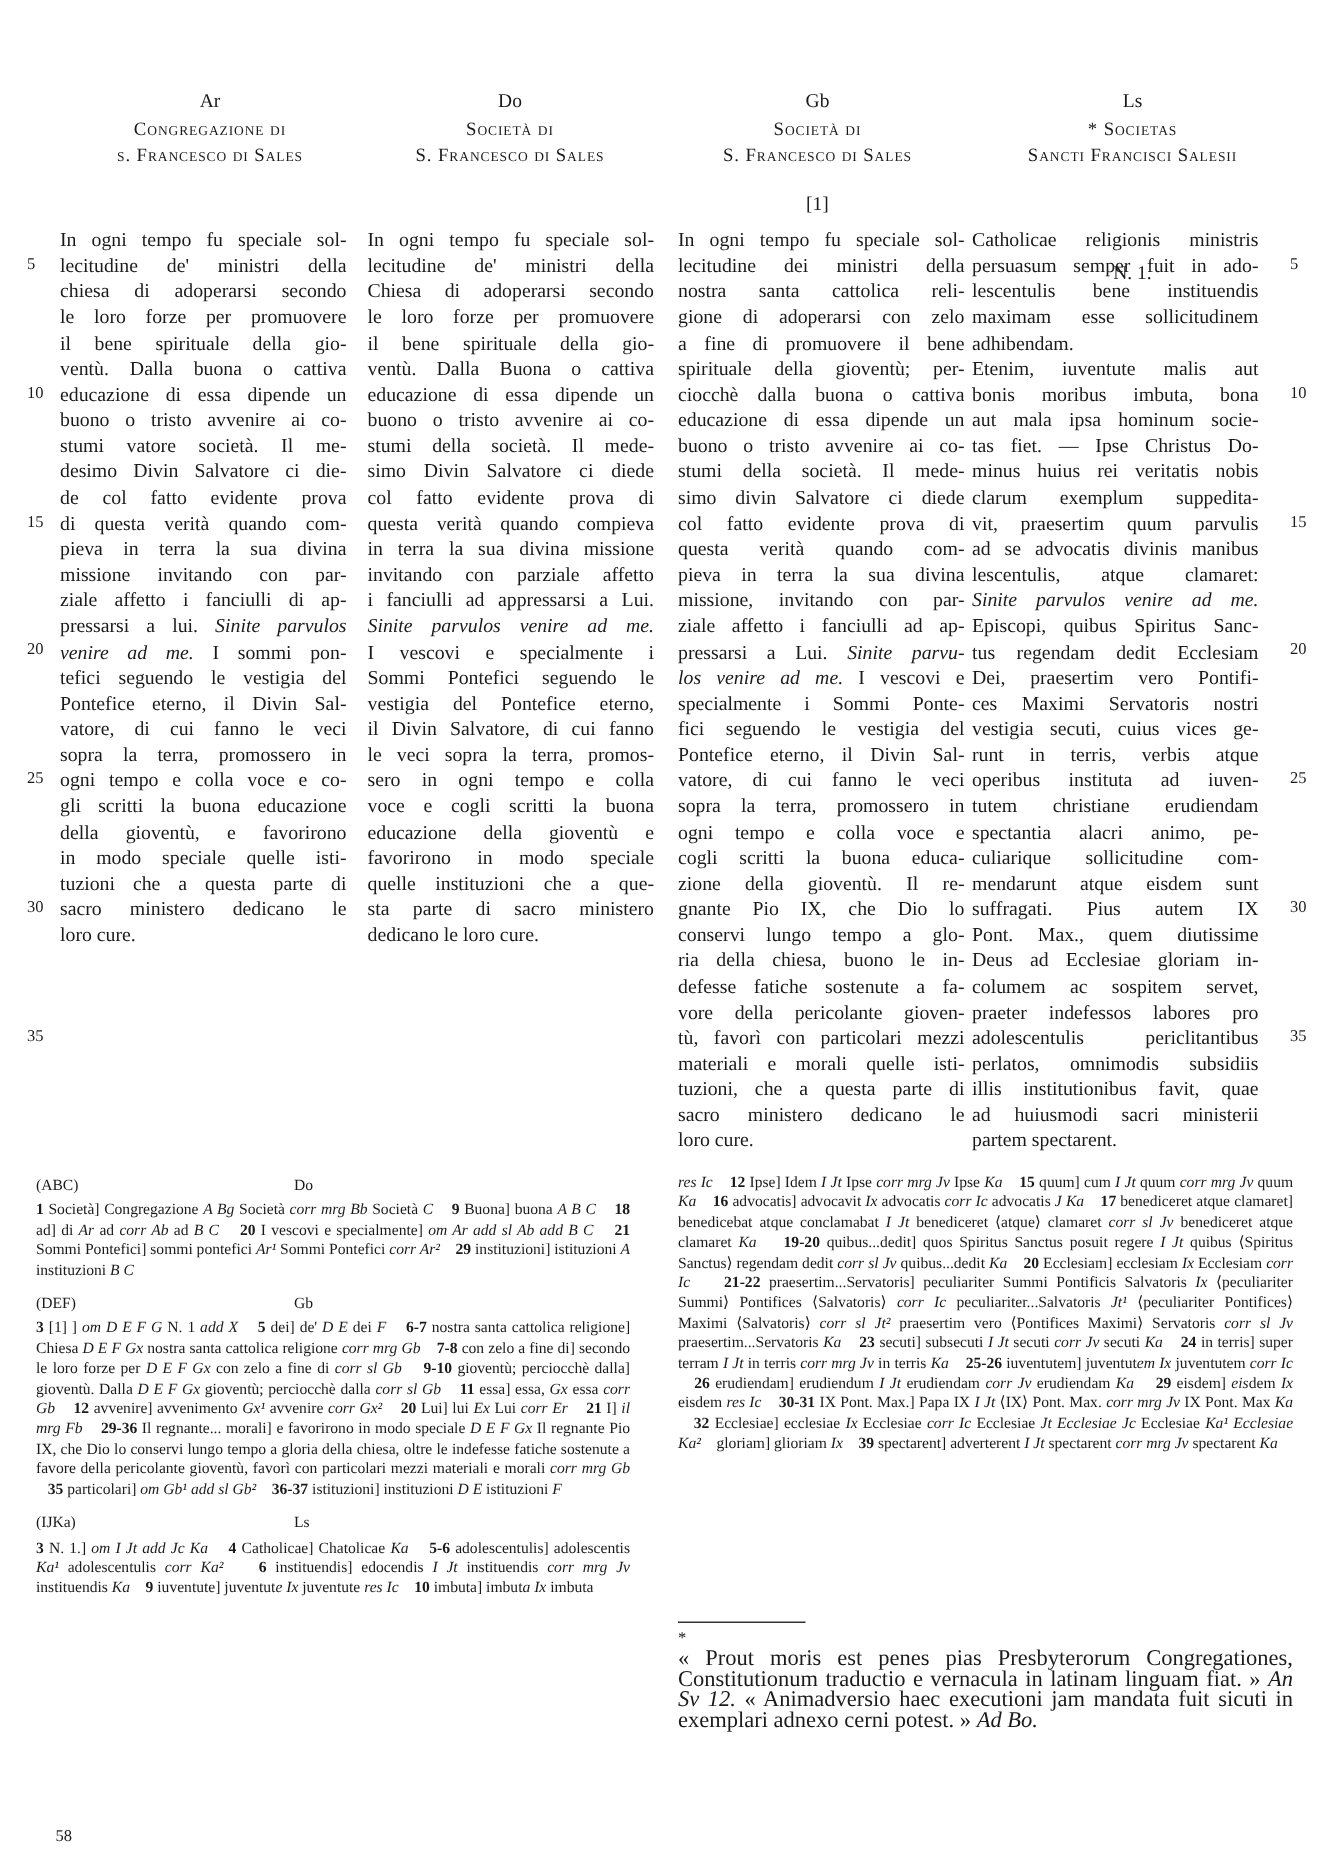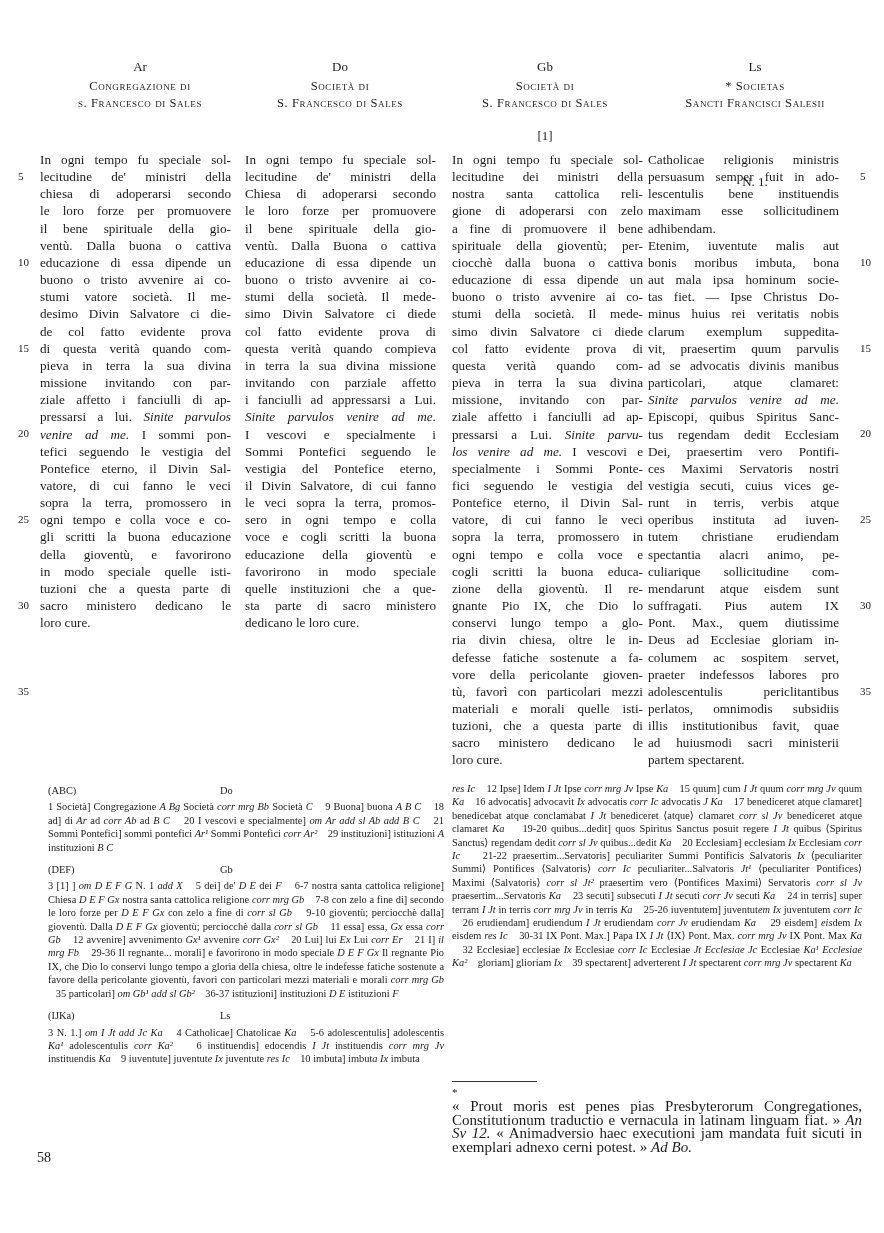--- a/index.html
+++ b/index.html
@@ -12,26 +12,26 @@
   .col { position:absolute; top:151px; font-size:13.2px; line-height:17.15px; text-align:justify; }
   .col .ln { display:block; text-align:justify; text-align-last:justify; white-space:nowrap; }
   .col .ln.last { text-align-last:left; }
   .lnum { position:absolute; font-size:11px; }
   .lnum-l { left:18px; }
   .lnum-r { left:860px; }
   .app { position:absolute; font-size:10.4px; line-height:13.4px; text-align:justify; }
   .app .hd { display:flex; margin-bottom:3px; margin-top:2px; }
   .app .hd span:first-child { width:172px; }
   .app p { margin:0 0 9px 0; }
-  .app b { font-weight:normal;margin-top:42px; }
+  .app b { font-weight:bold;margin-top:42px; }
   .app i { font-style:italic; }
   .rule { position:absolute; left:452px; top:1081px; width:85px; border-top:1px solid #333; }
   .star { position:absolute; left:452px; top:1086px; font-size:11px; }
   .fn { position:absolute; left:452px; top:1100px; width:410px; font-size:15px; line-height:13.6px; text-align:justify; }
-  .pageno { position:absolute; left:37px; top:1150px; font-size:14px; }
+  .pageno { position:absolute; left:37px; top:1218px; font-size:11px; }
 </style>
 </head>
 <body>
 
 <div class="hdr" style="left:50px;width:180px;">
   <div class="sig">Ar</div>
   <div class="sc">Congregazione di</div>
   <div class="sc">s. Francesco di Sales</div>
 </div>
 <div class="hdr" style="left:245px;width:190px;">
@@ -135,21 +135,21 @@
     <span class="ln">specialmente i Sommi Ponte-</span>
     <span class="ln">fici seguendo le vestigia del</span>
     <span class="ln">Pontefice eterno, il Divin Sal-</span>
     <span class="ln">vatore, di cui fanno le veci</span>
     <span class="ln">sopra la terra, promossero in</span>
     <span class="ln">ogni tempo e colla voce e</span>
     <span class="ln">cogli scritti la buona educa-</span>
     <span class="ln">zione della gioventù. Il re-</span>
     <span class="ln">gnante Pio IX, che Dio lo</span>
     <span class="ln">conservi lungo tempo a glo-</span>
-    <span class="ln">ria divin chiesa, oltre le in-</span>
+    <span class="ln">ria della chiesa, buono le in-</span>
     <span class="ln">defesse fatiche sostenute a fa-</span>
     <span class="ln">vore della pericolante gioven-</span>
     <span class="ln">tù, favorì con particolari mezzi</span>
     <span class="ln">materiali e morali quelle isti-</span>
     <span class="ln">tuzioni, che a questa parte di</span>
     <span class="ln">sacro ministero dedicano le</span>
     <span class="ln last">loro cure.</span>
   </div>
 <div class="col" id="col3" style="left:648px;width:191px;">
     <span class="ln">Catholicae religionis ministris</span>
@@ -158,21 +158,21 @@
     <span class="ln">maximam esse sollicitudinem</span>
     <span class="ln last">adhibendam.</span>
     <span class="ln">Etenim, iuventute malis aut</span>
     <span class="ln">bonis moribus imbuta, bona</span>
     <span class="ln">aut mala ipsa hominum socie-</span>
     <span class="ln">tas fiet. — Ipse Christus Do-</span>
     <span class="ln">minus huius rei veritatis nobis</span>
     <span class="ln">clarum exemplum suppedita-</span>
     <span class="ln">vit, praesertim quum parvulis</span>
     <span class="ln">ad se advocatis divinis manibus</span>
-    <span class="ln">particolari, atque clamaret:</span>
+    <span class="ln">lescentulis, atque clamaret:</span>
     <span class="ln"><i>Sinite parvulos venire ad me.</i></span>
     <span class="ln">Episcopi, quibus Spiritus Sanc-</span>
     <span class="ln">tus regendam dedit Ecclesiam</span>
     <span class="ln">Dei, praesertim vero Pontifi-</span>
     <span class="ln">ces Maximi Servatoris nostri</span>
     <span class="ln">vestigia secuti, cuius vices ge-</span>
     <span class="ln">runt in terris, verbis atque</span>
     <span class="ln">operibus instituta ad iuven-</span>
     <span class="ln">tutem christiane erudiendam</span>
     <span class="ln">spectantia alacri animo, pe-</span>
@@ -202,21 +202,21 @@
 <div id="lnums-right">
     <div class="lnum lnum-r" style="top: 170.15px;">5</div>
     <div class="lnum lnum-r" style="top: 255.9px;">10</div>
     <div class="lnum lnum-r" style="top: 341.65px;">15</div>
     <div class="lnum lnum-r" style="top: 427.4px;">20</div>
     <div class="lnum lnum-r" style="top: 513.15px;">25</div>
     <div class="lnum lnum-r" style="top: 598.9px;">30</div>
     <div class="lnum lnum-r" style="top: 684.65px;">35</div>
   </div>
 
-<div class="app" style="left:48px;top:782px;width:396px;">
+<div class="app" style="left:24px;top:782px;width:396px;">
   <div class="hd">
     <span>(ABC)</span>
     <span>Do</span>
   </div>
   <p><b>1</b> Società] Congregazione <i>A Bg</i> Società <i>corr mrg Bb</i> Società <i>C</i> &nbsp;&nbsp; <b>9</b> Buona] buona <i>A B C</i> &nbsp;&nbsp; <b>18</b> ad] di <i>Ar</i> ad <i>corr Ab</i> ad <i>B C</i> &nbsp;&nbsp; <b>20</b> I vescovi e specialmente] <i>om Ar add sl Ab add B C</i> &nbsp;&nbsp; <b>21</b> Sommi Pontefici] sommi pontefici <i>Ar¹</i> Sommi Pontefici <i>corr Ar²</i> &nbsp;&nbsp; <b>29</b> instituzioni] istituzioni <i>A</i> instituzioni <i>B C</i></p>
   <div class="hd">
     <span>(DEF)</span>
     <span>Gb</span>
   </div>
   <p><b>3</b> [1] ] <i>om D E F G</i> N. 1 <i>add X</i> &nbsp;&nbsp; <b>5</b> dei] de' <i>D E</i> dei <i>F</i> &nbsp;&nbsp; <b>6-7</b> nostra santa cattolica religione] Chiesa <i>D E F Gx</i> nostra santa cattolica religione <i>corr mrg Gb</i> &nbsp;&nbsp; <b>7-8</b> con zelo a fine di] secondo le loro forze per <i>D E F Gx</i> con zelo a fine di <i>corr sl Gb</i> &nbsp;&nbsp; <b>9-10</b> gioventù; perciocchè dalla] gioventù. Dalla <i>D E F Gx</i> gioventù; perciocchè dalla <i>corr sl Gb</i> &nbsp;&nbsp; <b>11</b> essa] essa, <i>Gx</i> essa <i>corr Gb</i> &nbsp;&nbsp; <b>12</b> avvenire] avvenimento <i>Gx¹</i> avvenire <i>corr Gx²</i> &nbsp;&nbsp; <b>20</b> Lui] lui <i>Ex</i> Lui <i>corr Er</i> &nbsp;&nbsp; <b>21</b> I] <i>il mrg Fb</i> &nbsp;&nbsp; <b>29-36</b> Il regnante... morali] e favorirono in modo speciale <i>D E F Gx</i> Il regnante Pio IX, che Dio lo conservi lungo tempo a gloria della chiesa, oltre le indefesse fatiche sostenute a favore della pericolante gioventù, favorì con particolari mezzi materiali e morali <i>corr mrg Gb</i> &nbsp;&nbsp; <b>35</b> particolari] <i>om Gb¹ add sl Gb²</i> &nbsp;&nbsp; <b>36-37</b> istituzioni] instituzioni <i>D E</i> istituzioni <i>F</i></p>

